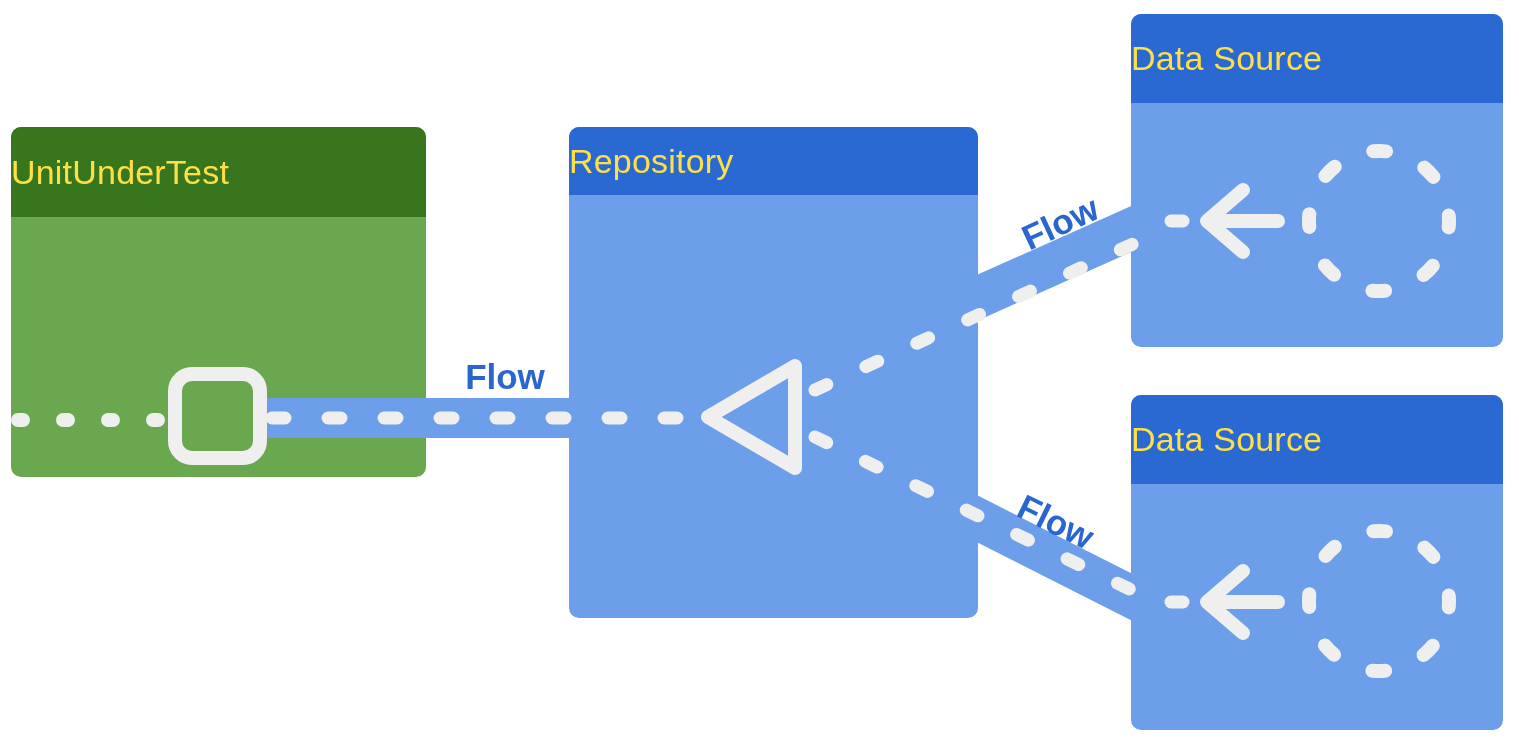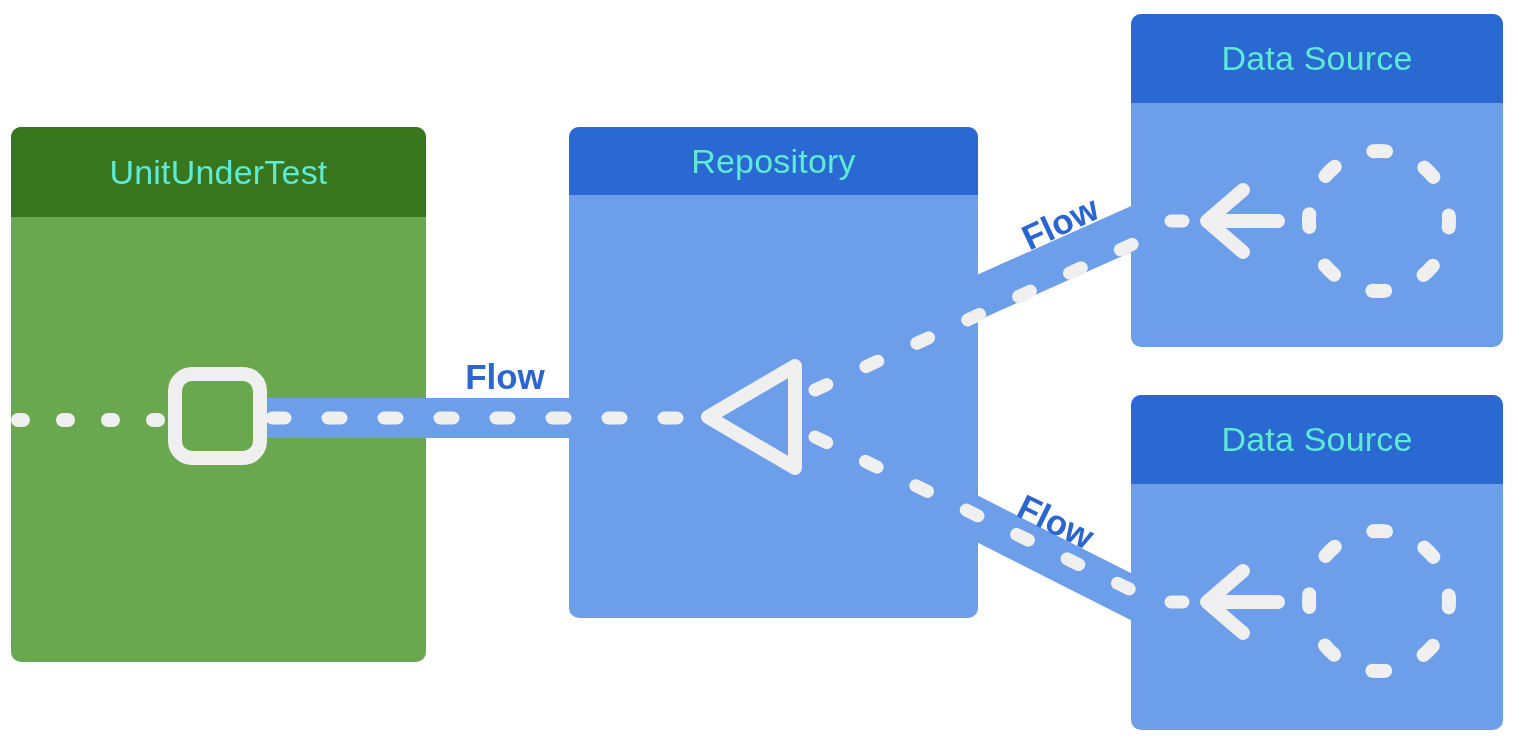--- a/index.html
+++ b/index.html
@@ -19,27 +19,27 @@
     background:var(--page-bg);
     overflow:hidden;
   }
   .box{
     position:absolute;
     border-radius:10px;
     overflow:hidden;
   }
   .box-header{
     width:100%;
-    display:flex;align-items:center;justify-content:center;
-    color:#5eead4;
+    display:flex;align-items:center;justify-content:flex-start;
+    color:#fde047;
     font-size:34px;
     font-weight:400;
     letter-spacing:0.2px;
   }
-  .box-uut{left:11px;top:127px;width:415px;height:535px;background:var(--green-body);}
+  .box-uut{left:11px;top:127px;width:415px;height:350px;background:var(--green-body);}
   .box-uut .box-header{height:90px;background:var(--green-header);}
   .box-repo{left:569px;top:127px;width:409px;height:491px;background:var(--blue-body);}
   .box-repo .box-header{height:68px;background:var(--blue-header);}
   .box-ds1{left:1131px;top:14px;width:372px;height:333px;background:var(--blue-body);}
   .box-ds2{left:1131px;top:395px;width:372px;height:335px;background:var(--blue-body);}
   .box-ds1 .box-header,.box-ds2 .box-header{height:89px;background:var(--blue-header);}
 
   .overlay{
     position:absolute;left:0;top:0;width:1519px;height:741px;
     pointer-events:none;

